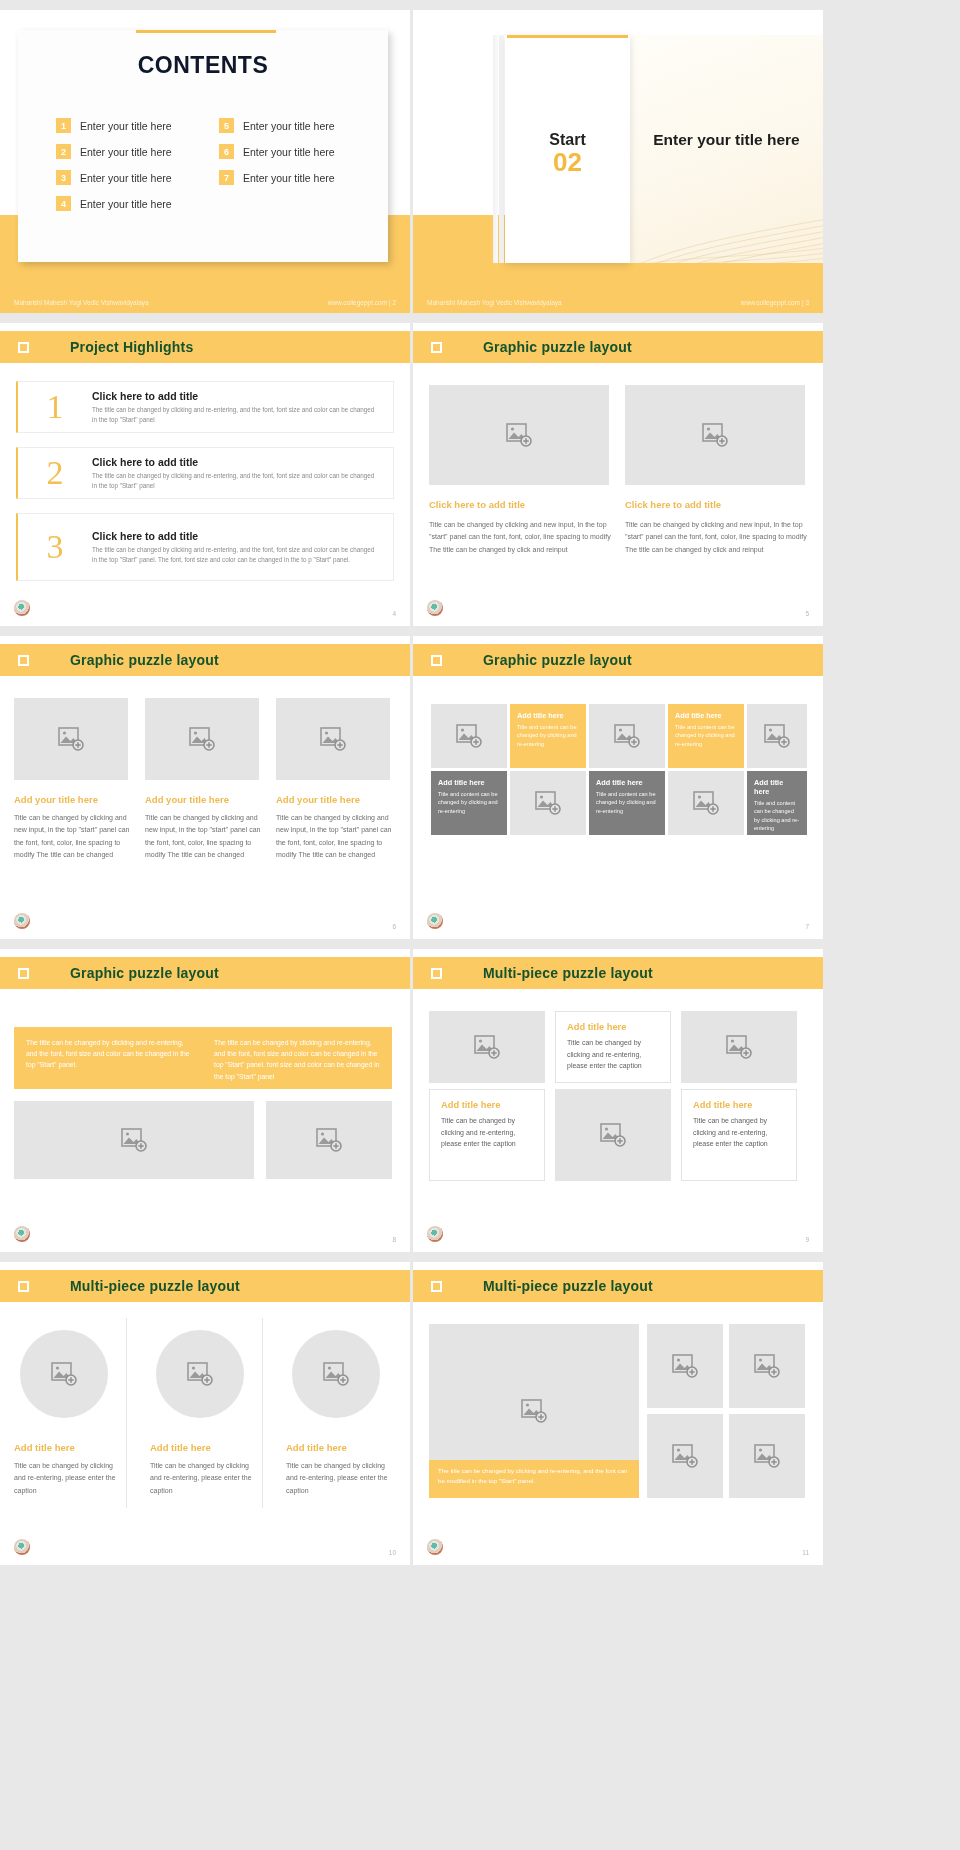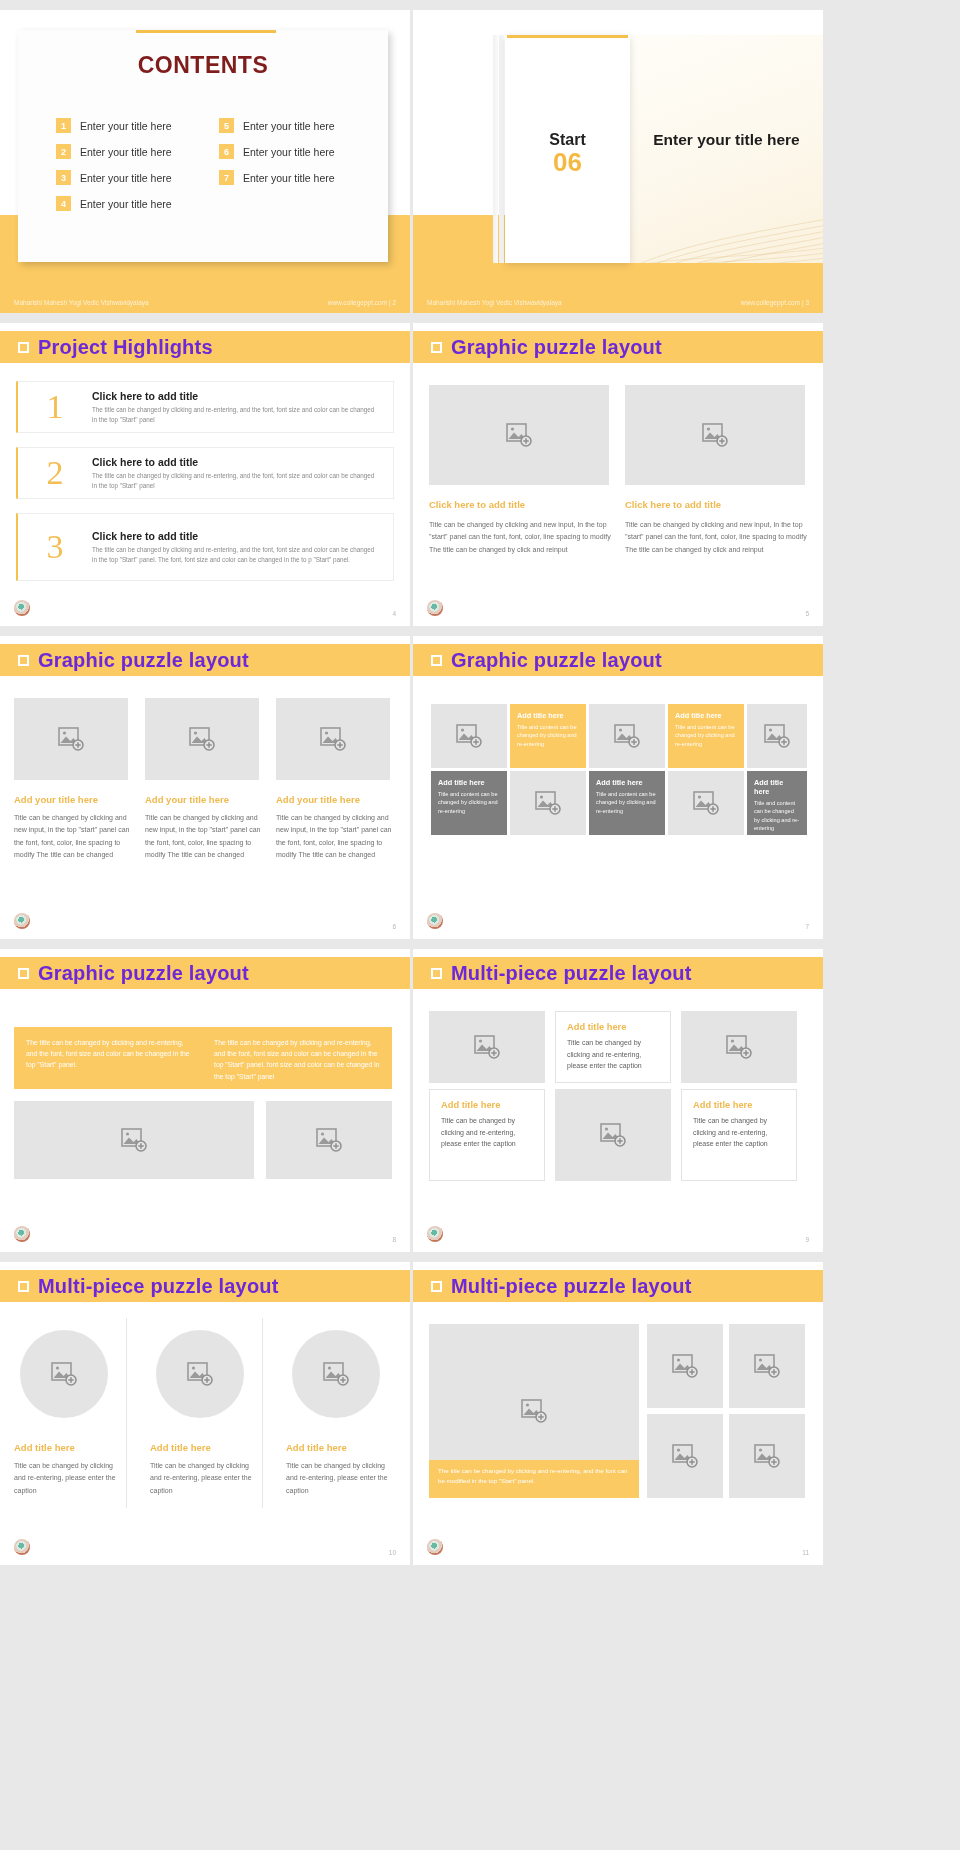--- a/index.html
+++ b/index.html
@@ -37,21 +37,21 @@
     background: #fdfdfd;
     box-shadow: 3px 3px 7px rgba(0,0,0,0.18);
   }
   .s-contents .cardtopbar {
     position: absolute; left: 118px; top: 0px; width: 140px; height: 3px;
     background: #f5c04b;
   }
   .s-contents .ct-title {
     position: absolute; top: 22px; left: 0; width: 370px;
     text-align: center;
-    font-size: 23px; font-weight: bold; color: #7f1d1d;
+    font-size: 23px; font-weight: bold; color: #0f172a;
     letter-spacing: 0.5px;
   }
   .s-contents .cols {
     position: absolute; top: 88px; left: 38px; width: 310px;
     display: flex; gap: 16px;
   }
   .s-contents .col { width: 150px; }
   .s-contents .row {
     display: flex; align-items: center; gap: 9px; margin-bottom: 11px;
   }
@@ -107,21 +107,21 @@
   .hdr {
     position: absolute; left: 0; top: 8px; width: 410px; height: 32px;
     background: #fbca63;
     display: flex; align-items: center;
     padding-left: 18px; gap: 9px;
   }
   .hdr .sq {
     width: 11px; height: 11px; border: 2px solid #fff; background: transparent;
   }
   .hdr .htxt {
-    font-size: 20px; font-weight: bold; color: #6d28d9; letter-spacing: 0.2px;
+    font-size: 14px; font-weight: bold; color: #14532d; letter-spacing: 0.2px; margin-left: 32px;
   }
   .logo {
     position: absolute; left: 14px; bottom: 10px;
     width: 16px; height: 16px; border-radius: 50%;
     background: radial-gradient(circle at 45% 42%, #59b39b 0 22%, #d9e8e0 22% 38%, #e2c7b8 38% 60%, #c06a4a 60% 78%, #b9a08e 78% 100%);
     opacity: 0.92;
   }
   .pgnum {
     position: absolute; right: 14px; bottom: 9px;
     font-size: 6.5px; color: #b8b8b8;
@@ -269,21 +269,21 @@
           <path d="M-10,88 C60,70 130,78 240,60"></path>
           <path d="M-10,93 C60,75 130,83 240,65"></path>
           <path d="M-10,98 C60,80 130,88 240,70"></path>
         </g>
       </svg>
     </div>
     <div class="panel">
       <div class="panel-top"></div>
       <div class="panel-txt">
         <div class="p-label">Start</div>
-        <div class="p-num">06</div>
+        <div class="p-num">02</div>
       </div>
     </div>
     <div class="deckfoot">
       <span>Maharishi Mahesh Yogi Vedic Vishwavidyalaya</span>
       <span>www.collegeppt.com  |  3</span>
     </div>
   </div>
 
   <div class="slide">
     <div class="hdr">

